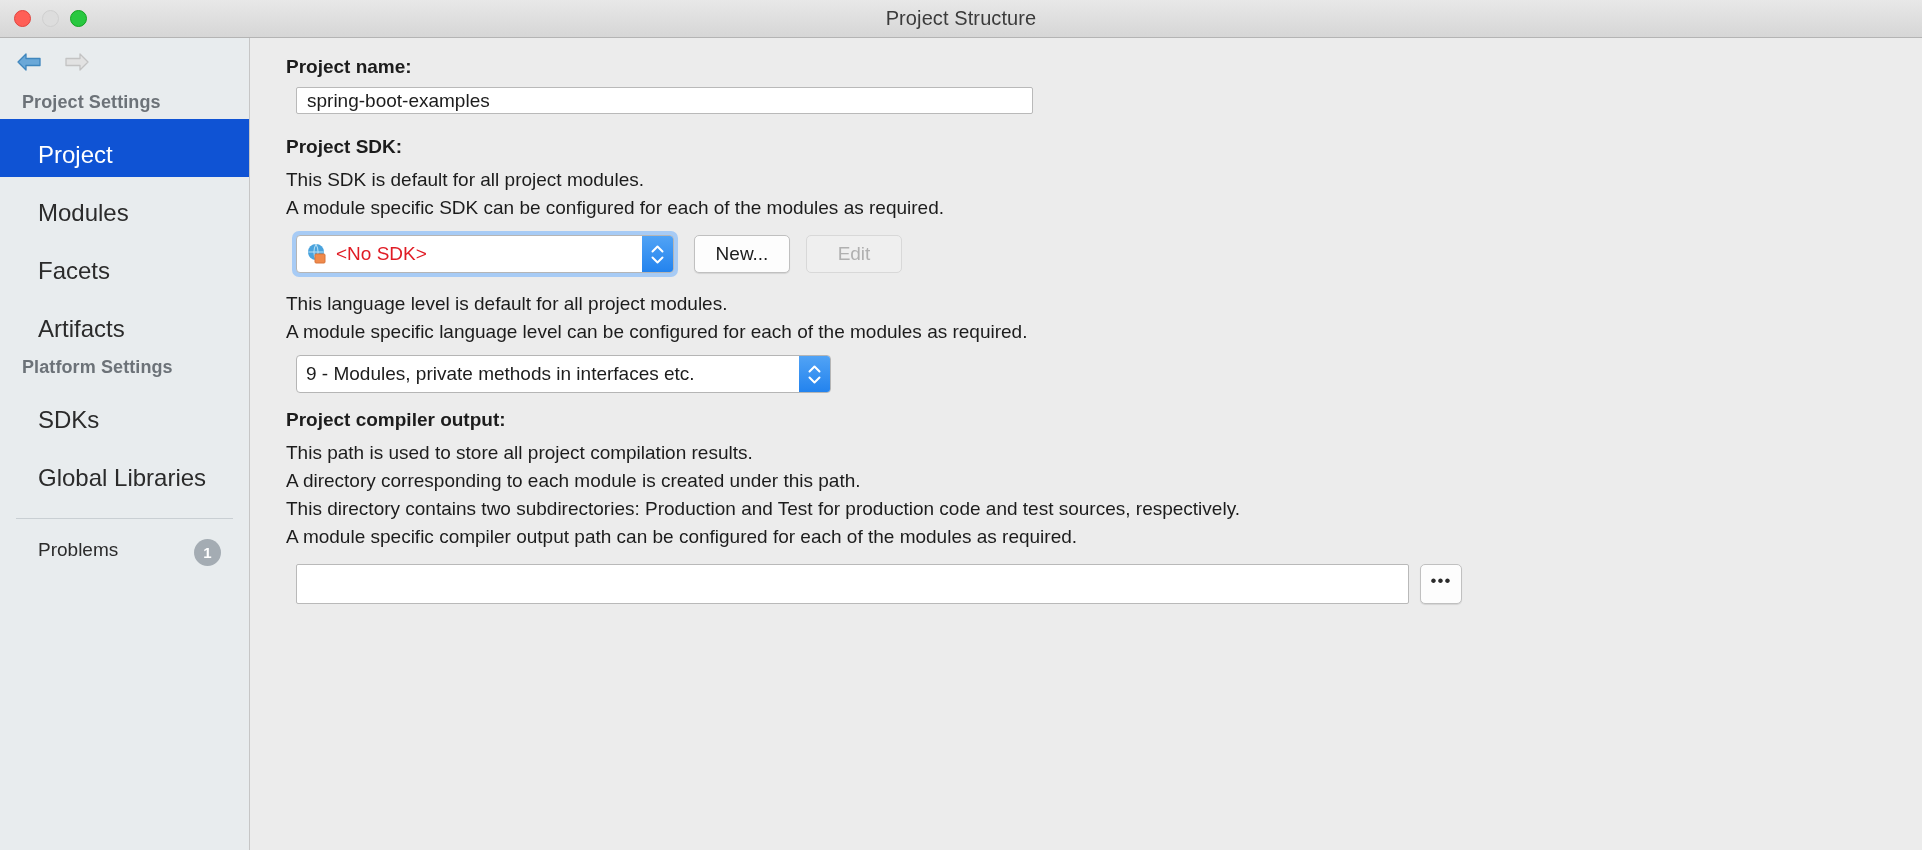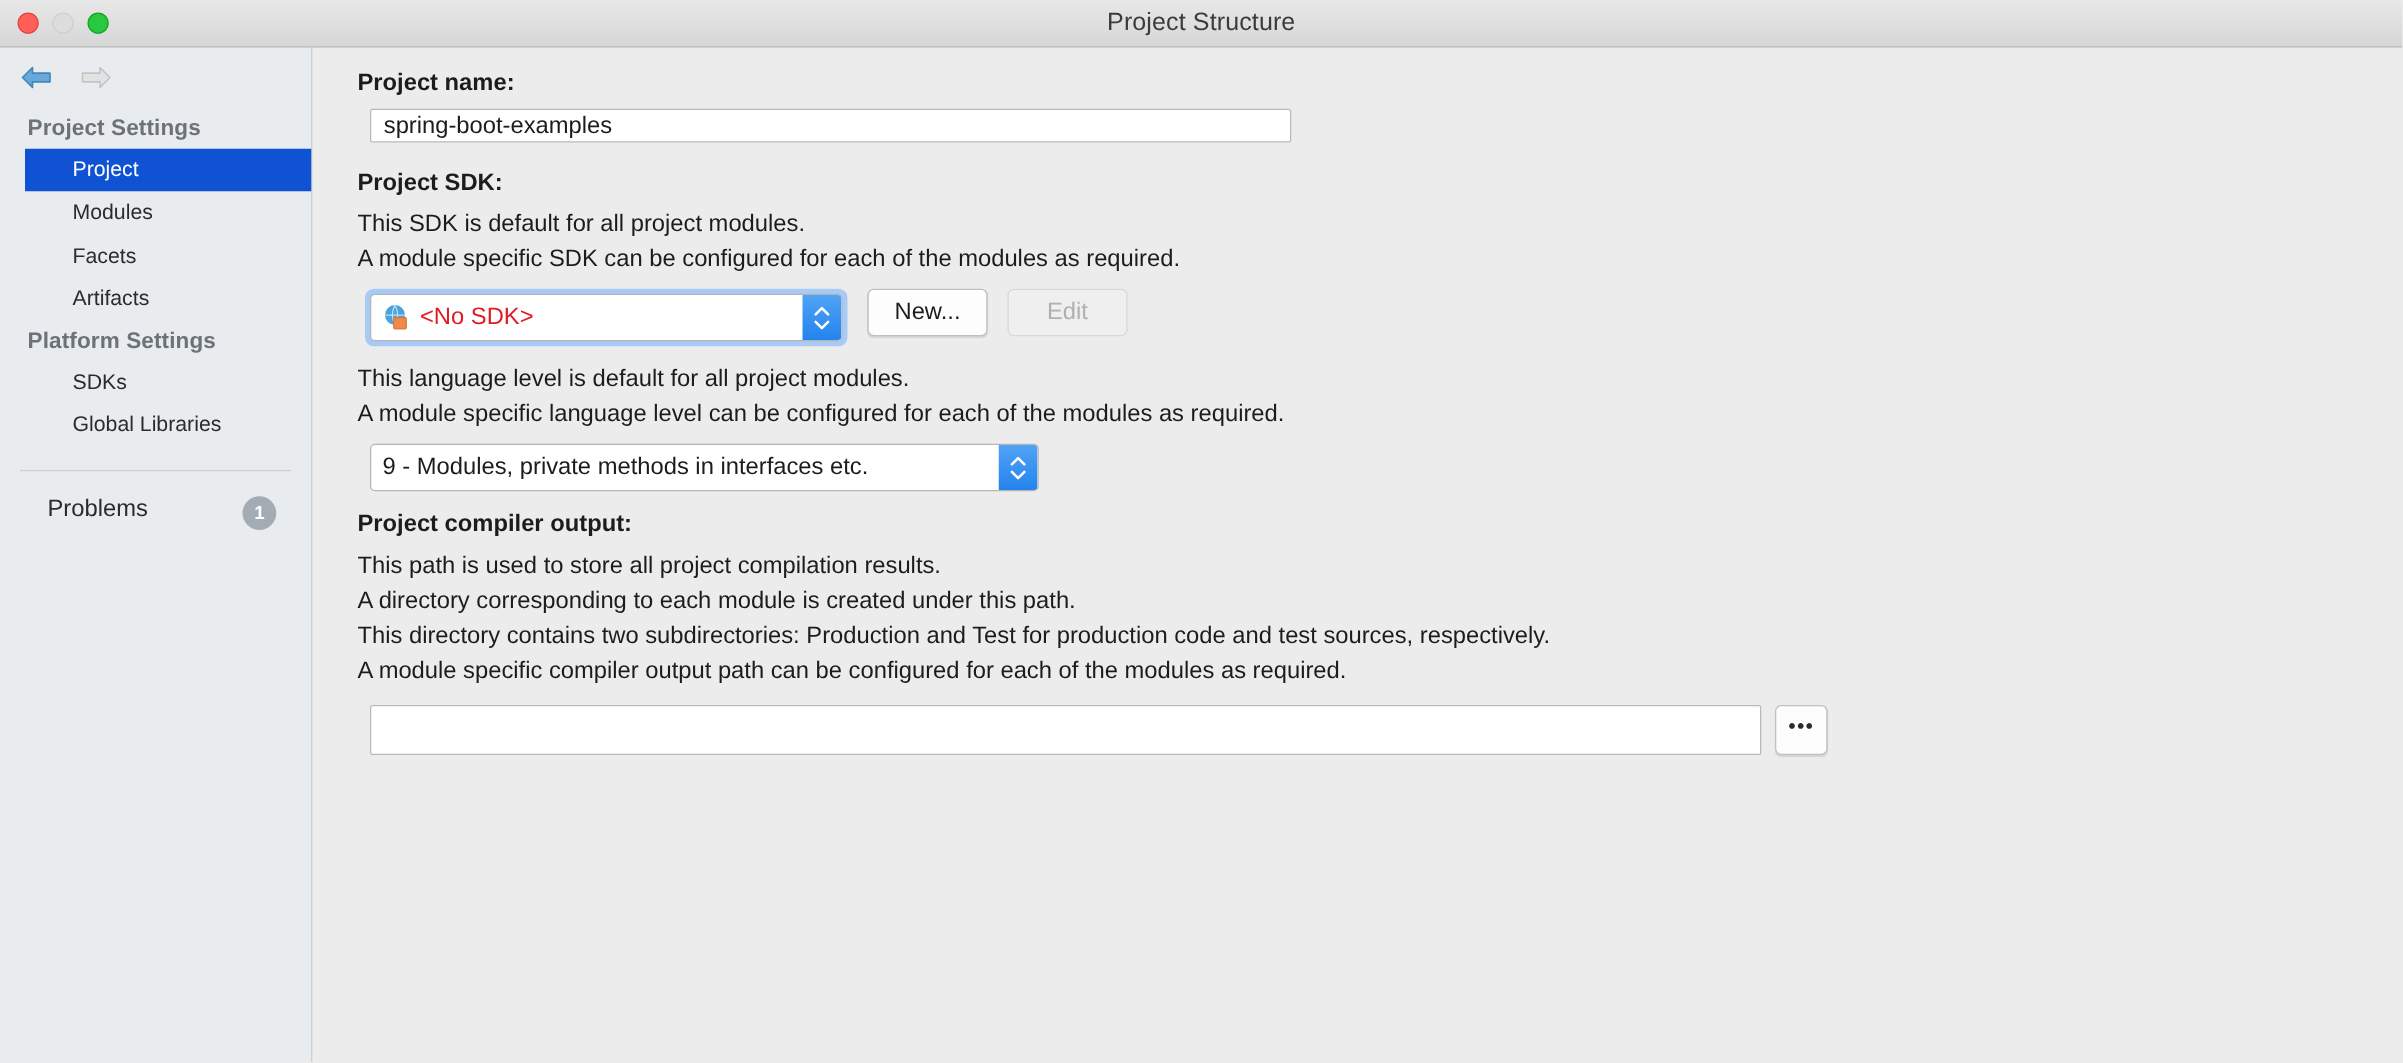--- a/index.html
+++ b/index.html
@@ -88,26 +88,25 @@
   .navbtn.disabled { cursor: default; }
 
   .group-header {
     font-size: 18px;
     font-weight: bold;
     color: #6c7278;
     padding: 6px 0 6px 22px;
     letter-spacing: 0.1px;
   }
   .nav-item {
-    font-size: 17px;
+    font-size: 24px;
     color: #2b2b2b;
-    padding: 6px 0 7px 38px;
+    padding: 21px 0 7px 38px;
     cursor: pointer;
     line-height: 1.25;
-    margin-left: 20px;
   }
   .nav-item.selected {
     background: #0f53d4;
     color: #ffffff;
   }
   .divider {
     height: 1px;
     background: #c9cfd3;
     margin: 18px 16px 14px 16px;
   }
@@ -195,21 +194,21 @@
     font-size: 17px;
     color: #2b2b2b;
     cursor: pointer;
     letter-spacing: 1px;
     padding-bottom: 6px;
   }
 
   
   .sdk-row {
     display: flex;
-    align-items: flex-start;
+    align-items: center;
     gap: 16px;
     margin: 10px 0 14px 8px;
   }
   .focus-ring {
     border: 3px solid #a7cbf5;
     border-radius: 7px;
     padding: 1px;
     display: inline-block;
     background: #a7cbf5;
   }

